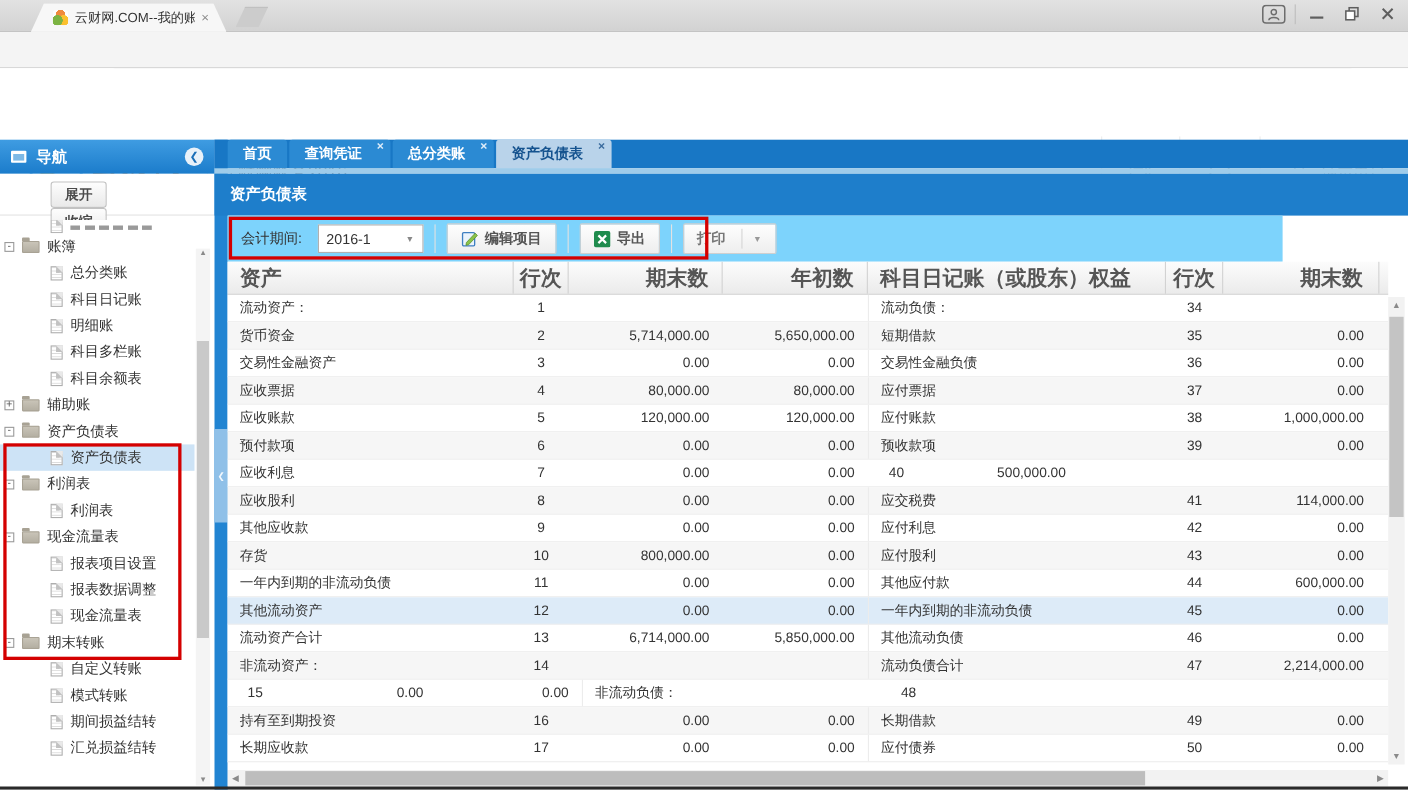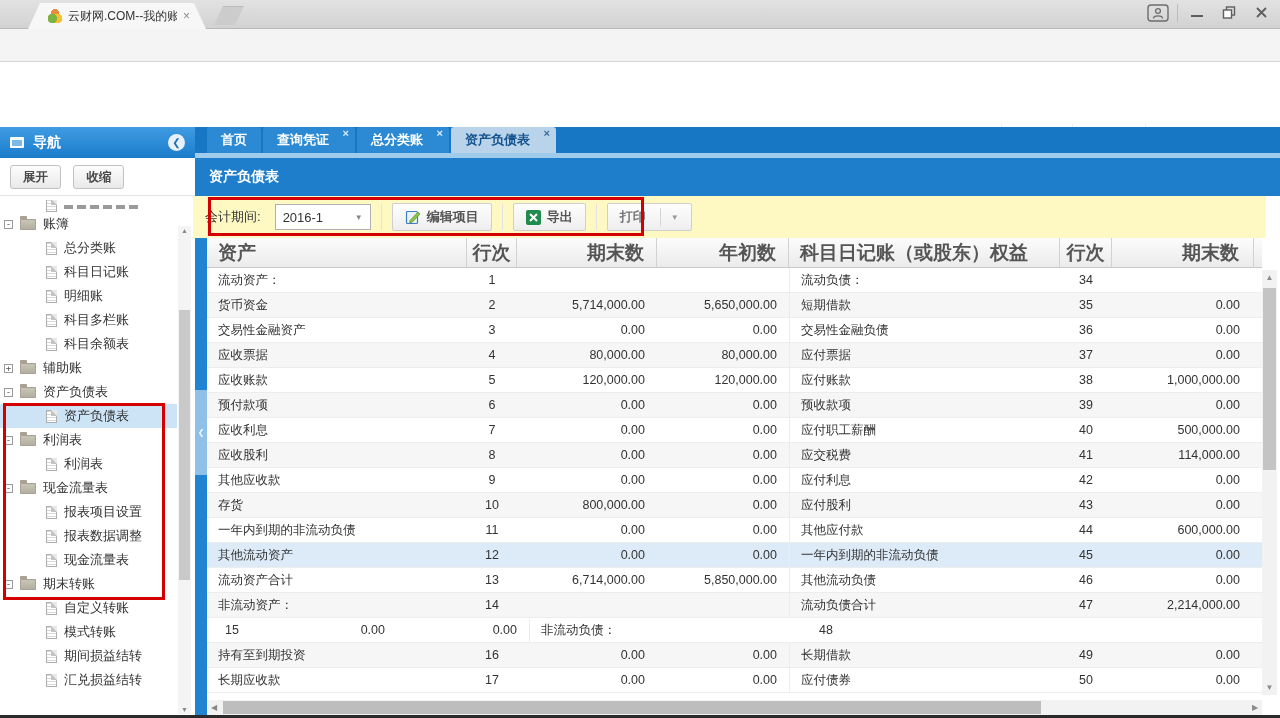--- a/index.html
+++ b/index.html
@@ -57,21 +57,21 @@
     background:linear-gradient(#3f9ce2,#1b7ccb); color:#fff; display:flex; align-items:center; padding:0 10px; }
   .navheader .winico { width:14px; height:11px; background:#fff; border-radius:1px; position:relative; margin-right:9px; }
   .navheader .winico::after { content:""; position:absolute; left:2px; top:3px; right:2px; bottom:2px; background:#7db9e6; }
   .navheader .ntitle { font-size:14px; font-weight:bold; flex:1; }
   .nav-collapse { width:17px; height:17px; border-radius:50%; background:#e8f1f9; color:#1b6fb8;
     font-size:10px; font-weight:bold; text-align:center; line-height:17px; }
   .navbtns { position:absolute; left:0; top:158px; width:195px; height:38px; background:#fff;
     border-bottom:1px solid #e3e3e3; padding:7px 0 0 10px; }
   .nbtn { display:inline-block; height:24px; padding:0 12px; margin-right:8px;
     background:linear-gradient(#fdfdfd,#e9e9e9); border:1px solid #c2c2c2; border-radius:3px;
-    font-weight:bold; color:#4a4a4a; font-size:12.5px; line-height:22px; }
+    font-weight:bold; color:#4a4a4a; font-size:12.5px; line-height:22px;margin-left:36px; }
 
   .tree { position:absolute; left:0; top:200px; width:177px; height:518px; overflow:hidden; background:#fff; }
   .tree-root-line { position:absolute; left:13px; top:206px; height:506px; border-left:1px dotted #c8c8c8; }
   .tree-item { position:relative; height:24px; display:flex; align-items:center; font-size:13px; color:#333; white-space:nowrap; }
   .tree-item.folder { padding-left:4px; }
   .tree-item.doc { padding-left:46px; }
   .tree-item.selected { background:#cde3f6; }
   .toggle { width:9px; height:9px; border:1px solid #9a9a9a; background:#fff; color:#555;
     font-size:9px; line-height:7px; text-align:center; margin-right:7px; flex:none; font-family:"DejaVu Sans Mono",monospace; }
   .fico { width:16px; height:11px; background:#a8a294; border-radius:1px; position:relative; margin-right:7px; flex:none; }
@@ -101,21 +101,21 @@
     line-height:26px; padding:0 14px; margin-right:2px; border-radius:3px 3px 0 0; }
   .tab.closable { padding-right:26px; }
   .tab .x { position:absolute; top:0px; right:6px; font-size:11px; line-height:12px; color:#dcecf9; }
   .tab.active { background:#b9d3ea; color:#15538f; }
   .tab.active .x { color:#3b6c9e; }
   .tabsep { position:absolute; left:195px; top:153px; width:1085px; height:5px; background:#9fccea; }
   .ptitle { position:absolute; left:195px; top:158px; width:1085px; height:38px; background:#1e7ecb;
     color:#fff; font-size:14px; font-weight:bold; padding:10px 0 0 14px; }
 
   
-  .toolbar { position:absolute; left:193px; top:196px; width:1073px; height:42px; background:#fef9c3;
+  .toolbar { position:absolute; left:207px; top:196px; width:959px; height:42px; background:#7dd3fc;
     display:flex; align-items:center; }
   .tb-label { font-size:13px; color:#333; margin-left:12px; }
   .tb-select { margin-left:14px; width:96px; height:26px; border:1px solid #b0b0b0; background:#fff;
     display:flex; align-items:center; padding:0 7px; font-size:13px; color:#333; }
   .tb-select .sel-val { flex:1; }
   .tb-select .caret { font-size:8px; color:#888; }
   .tb-sep { width:1px; height:26px; background:#e2e2e2; margin:0 10px; }
   .tbtn { height:28px; display:flex; align-items:center; gap:6px; padding:0 12px;
     background:linear-gradient(#fefefe,#eeeeee); border:1px solid #cfcfcf; border-radius:2px;
     font-weight:bold; color:#555; font-size:13px; }
@@ -470,21 +470,20 @@
         <div class="td c-lname">预收款项</div>
         <div class="td c-line2">39</div>
         <div class="td c-end2">0.00</div>
         <div class="td c-sliv"></div>
       </div>
       <div class="tr">
         <div class="td c-aname">应收利息</div>
         <div class="td c-line">7</div>
         <div class="td c-end">0.00</div>
         <div class="td c-beg">0.00</div>
-        <div class="td c-lname">应付职工薪酬</div>
         <div class="td c-line2">40</div>
         <div class="td c-end2">500,000.00</div>
         <div class="td c-sliv"></div>
       </div>
       <div class="tr alt">
         <div class="td c-aname">应收股利</div>
         <div class="td c-line">8</div>
         <div class="td c-end">0.00</div>
         <div class="td c-beg">0.00</div>
         <div class="td c-lname">应交税费</div>

